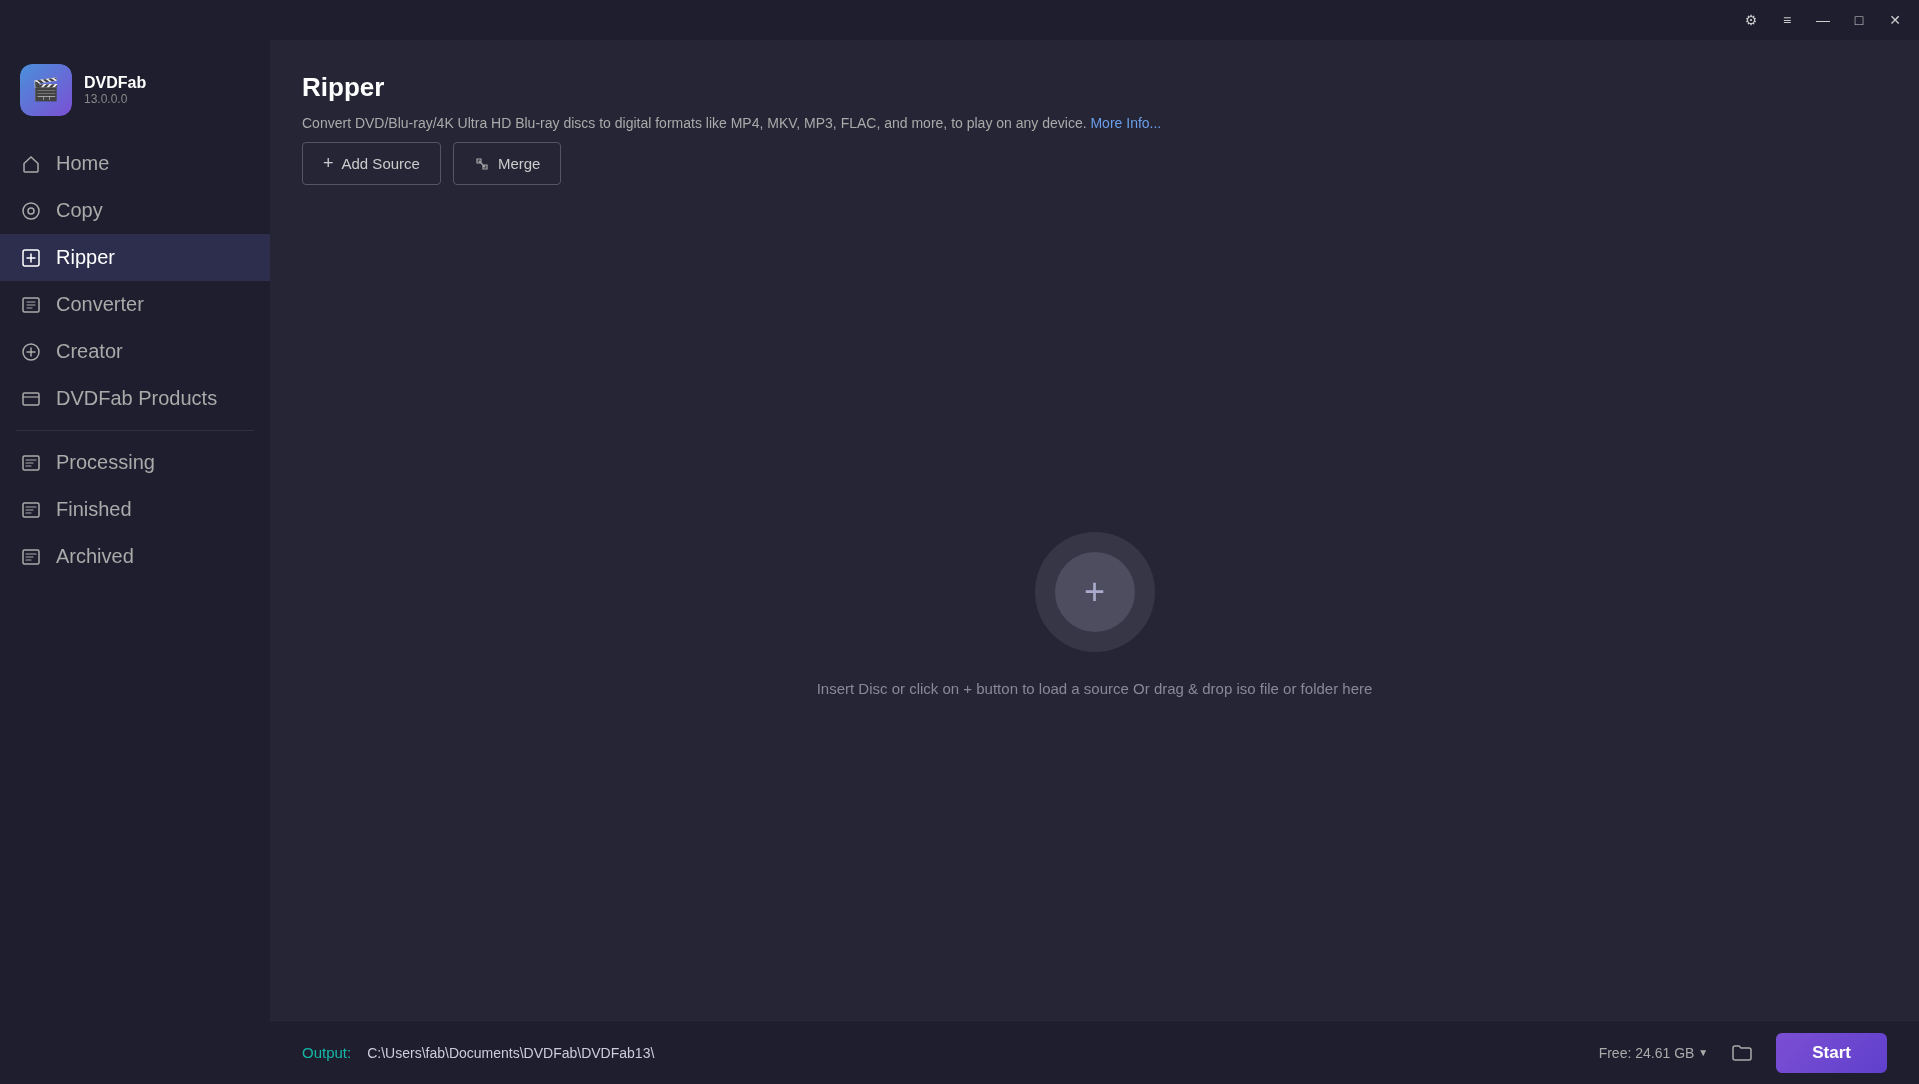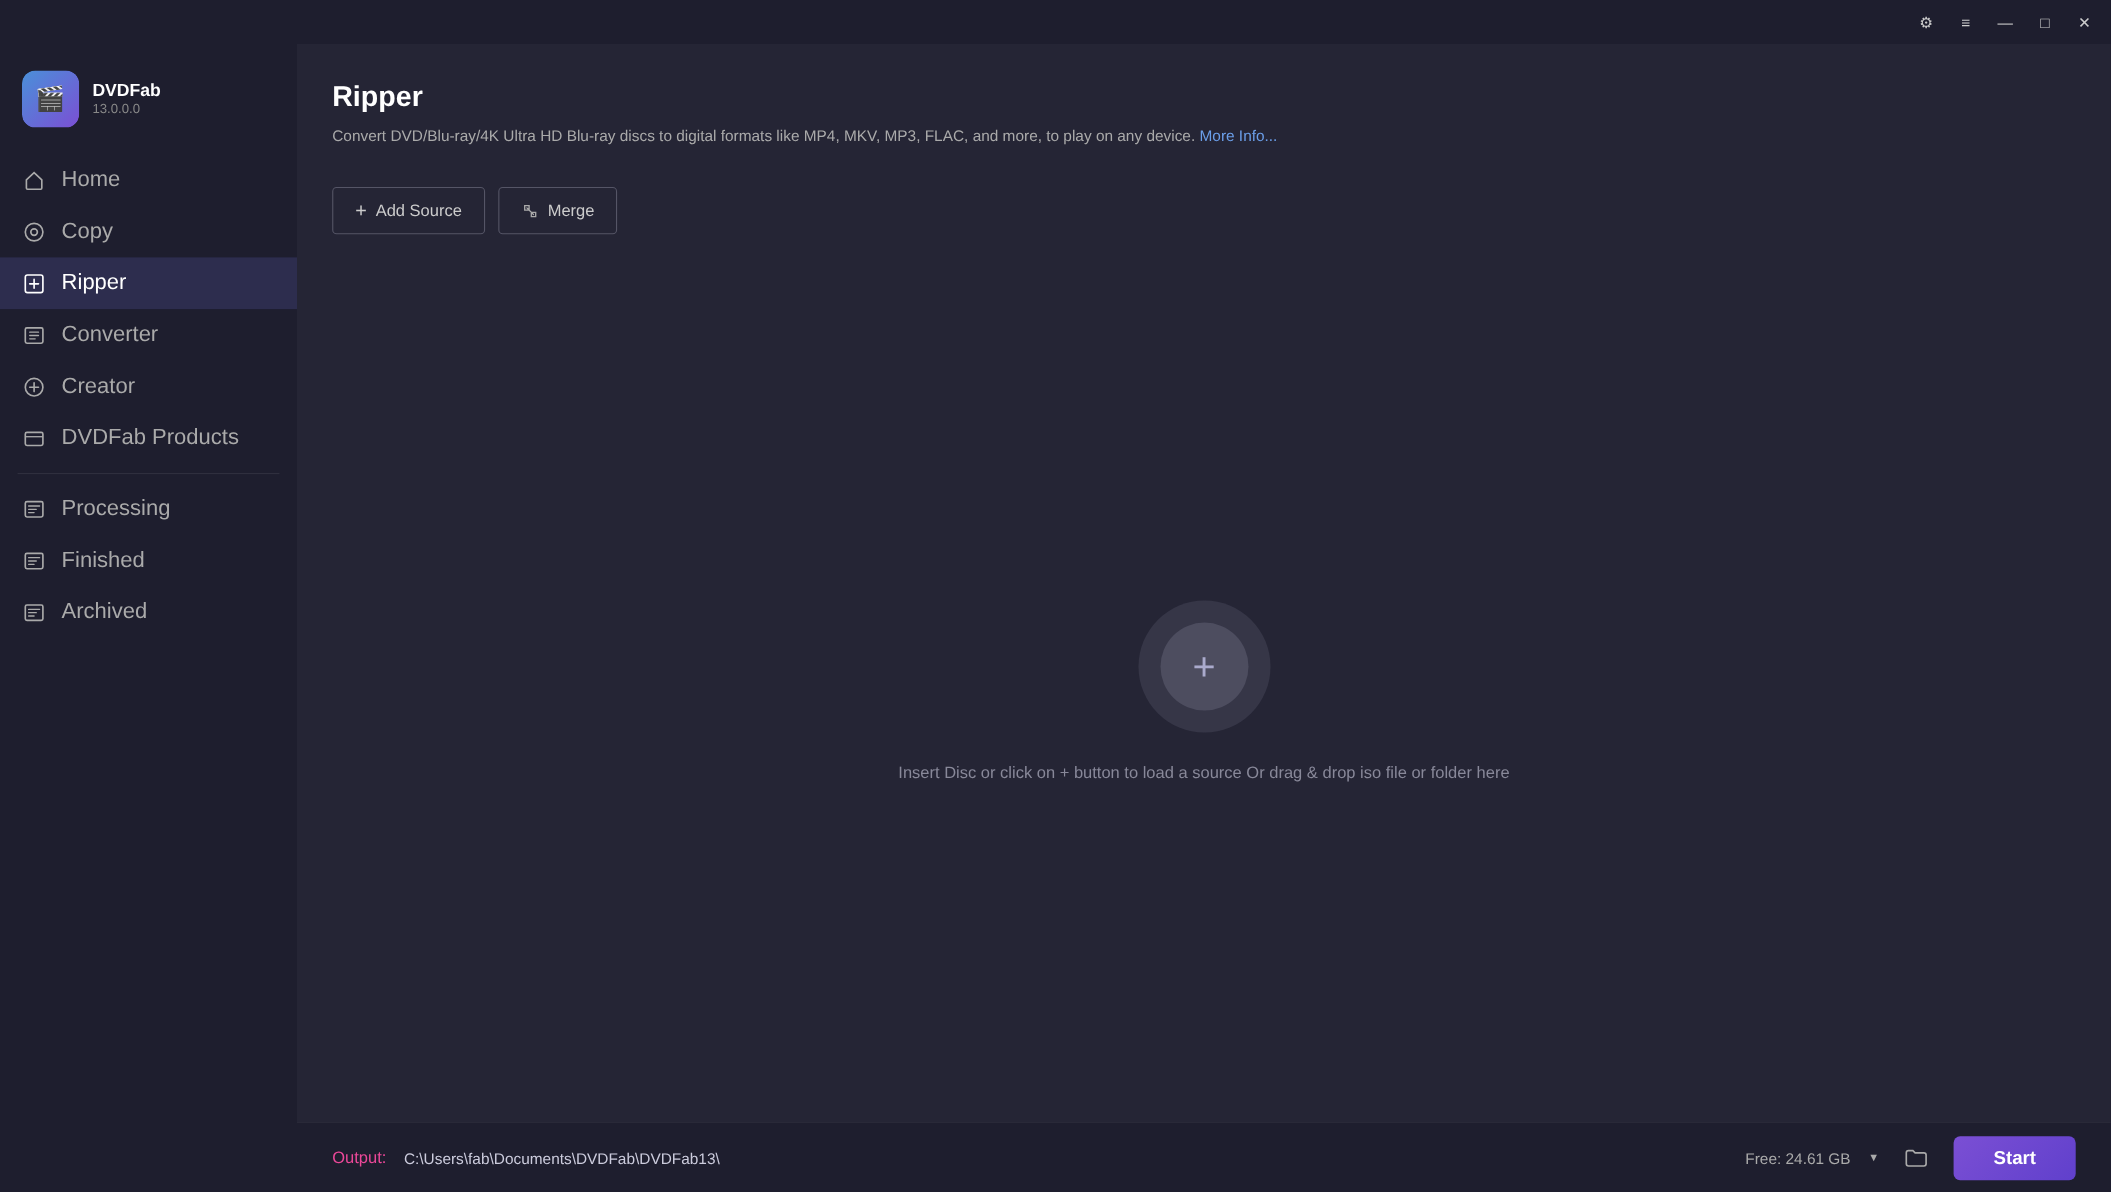--- a/index.html
+++ b/index.html
@@ -152,21 +152,21 @@
     .page-title {
       font-size: 26px;
       font-weight: 700;
       color: #ffffff;
       margin-bottom: 10px;
     }
 
     .page-description {
       font-size: 14px;
       color: #aaaaaa;
-      margin-bottom: 36px;
+      margin-bottom: 8px;
       line-height: 1.5;
     }
 
     .page-description a {
       color: #6b9ee8;
       text-decoration: none;
     }
 
     .toolbar {
       display: flex;
@@ -237,38 +237,38 @@
       background: #1e1e2e;
       display: flex;
       align-items: center;
       padding: 0 32px;
       gap: 16px;
       flex-shrink: 0;
       border-top: 1px solid rgba(255,255,255,0.05);
     }
     .output-label {
       font-size: 15px;
-      color: #ec4899;
+      color: #14b8a6;
       flex-shrink: 0;
     }
     .output-path {
       flex: 1;
       font-size: 14px;
       color: #ccccdd;
       overflow: hidden;
       text-overflow: ellipsis;
       white-space: nowrap;
     }
     .output-free {
       font-size: 14px;
       color: #aaaaaa;
       flex-shrink: 0;
       display: flex;
       align-items: center;
-      gap: 16px;
+      gap: 4px;
     }
     .folder-btn {
       width: 36px;
       height: 36px;
       background: transparent;
       border: none;
       cursor: pointer;
       display: flex;
       align-items: center;
       justify-content: center;

